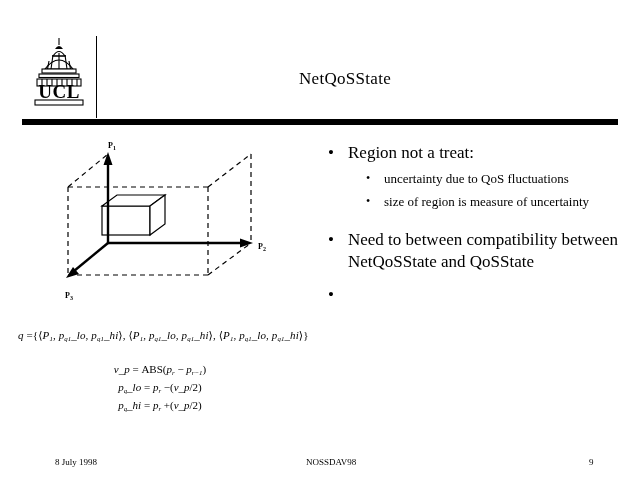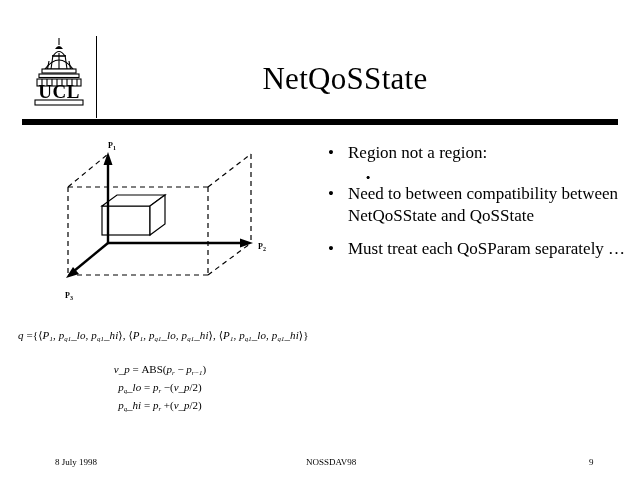--- a/index.html
+++ b/index.html
@@ -34,21 +34,21 @@
     background: #000;
   }
 
   
   #slide-title {
     position: absolute;
     left: 110px;
     top: 64px;
     width: 470px;
     text-align: center;
-    font-size: 31px;
+    font-size: 17px;
     line-height: 30px;
     letter-spacing: 0.3px;
     white-space: nowrap;
   }
 
   #title-rule {
     position: absolute;
     left: 22px;
     top: 119px;
     width: 596px;
@@ -307,41 +307,42 @@
   <div class="eq-line">
     p<sub>q</sub>_hi&nbsp;<span class="up">=</span>&nbsp;p<sub>r</sub>&nbsp;<span class="up">+(</span>v_p<span class="up">/2)</span>
   </div>
 </div>
 
 <div id="bullets">
 
   <div id="group-region">
     <div class="bullet-l1">
       <span class="dot">•</span>
-      <span>Region not a region:</span>
+      <span>Region not a treat:</span>
     </div>
     <div class="bullet-l2">
       <span class="dot">•</span>
+      <span>uncertainty due to QoS fluctuations</span>
     </div>
     <div class="bullet-l2">
       <span class="dot">•</span>
+      <span>size of region is measure of uncertainty</span>
     </div>
   </div>
 
   <div id="group-need">
     <div class="bullet-l1">
       <span class="dot">•</span>
       <span>Need to between </span><span class="bold">compatibility</span><span> between NetQoSState and QoSState</span>
     </div>
   </div>
 
   <div id="group-must">
     <div class="bullet-l1">
       <span class="dot">•</span>
-      <span>Must treat each QoSParam separately …</span>
     </div>
   </div>
 
 </div>
 
 <div id="footer">
   <div id="footer-date">8 July 1998</div>
   <div id="footer-conf">NOSSDAV98</div>
   <div id="footer-page">9</div>
 </div>

